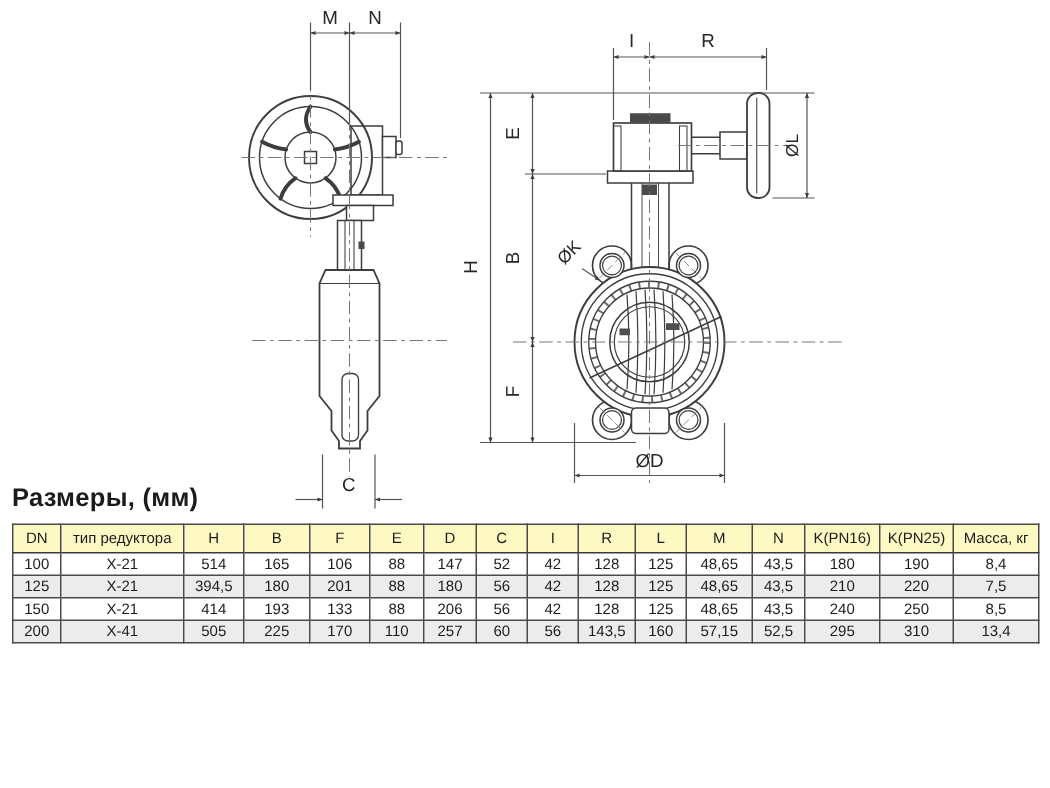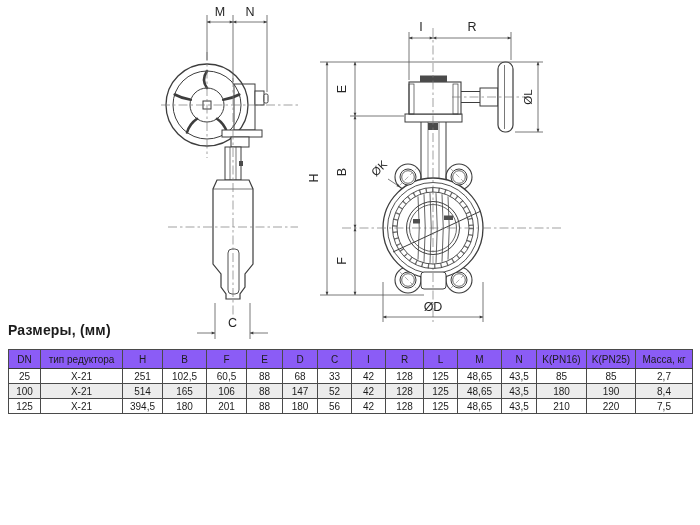--- a/index.html
+++ b/index.html
@@ -1,25 +1,25 @@
 <!DOCTYPE html>
 <html><head>
 <meta charset="utf-8">
 <style>
   html,body{margin:0;padding:0;background:#fff;}
   .page{position:relative;width:700px;height:525px;background:#fff;overflow:hidden;
         font-family:"Liberation Sans",sans-serif;}
   .drawing-svg{position:absolute;left:0;top:0;}
-  .table-title{position:absolute;left:8px;top:322px;font-size:14px;font-weight:bold;
+  .table-title{position:absolute;left:8px;top:322px;font-size:17px;font-weight:bold;
                color:#1b1b1b;letter-spacing:.2px;}
   .dim-table{position:absolute;left:8px;top:349px;border-collapse:collapse;table-layout:fixed;
              width:684px;font-size:10px;color:#1c1c1c;}
   .dim-table th,.dim-table td{border:1px solid #4a4a4a;text-align:center;vertical-align:middle;
              padding:0;overflow:hidden;white-space:nowrap;}
-  .dim-table th{background:#8b5cf6;height:18px;font-weight:normal;border-bottom:1.5px solid #3a3a3a;}
+  .dim-table th{background:#fef9c3;height:18px;font-weight:normal;border-bottom:1.5px solid #3a3a3a;}
   .dim-table td{height:14.1px;background:#fff;}
   .dim-table tbody tr:nth-child(even) td{background:#ececec;}
   svg text{font-family:"Liberation Sans",sans-serif;fill:#262626;}
   .dimtxt{font-size:12.5px;}
   .dimtxt-sm{font-size:11.5px;}
 </style>
 </head>
 <body>
 
 <div class="page">
@@ -256,38 +256,20 @@
           <th>L</th>
           <th>M</th>
           <th>N</th>
           <th>K(PN16)</th>
           <th>K(PN25)</th>
           <th>Масса, кг</th>
         </tr>
     </thead>
     <tbody id="table-body">
         <tr>
-          <td>25</td>
-          <td>Х-21</td>
-          <td>251</td>
-          <td>102,5</td>
-          <td>60,5</td>
-          <td>88</td>
-          <td>68</td>
-          <td>33</td>
-          <td>42</td>
-          <td>128</td>
-          <td>125</td>
-          <td>48,65</td>
-          <td>43,5</td>
-          <td>85</td>
-          <td>85</td>
-          <td>2,7</td>
-        </tr>
-        <tr>
           <td>100</td>
           <td>Х-21</td>
           <td>514</td>
           <td>165</td>
           <td>106</td>
           <td>88</td>
           <td>147</td>
           <td>52</td>
           <td>42</td>
           <td>128</td>
@@ -309,16 +291,52 @@
           <td>56</td>
           <td>42</td>
           <td>128</td>
           <td>125</td>
           <td>48,65</td>
           <td>43,5</td>
           <td>210</td>
           <td>220</td>
           <td>7,5</td>
         </tr>
+        <tr>
+          <td>150</td>
+          <td>Х-21</td>
+          <td>414</td>
+          <td>193</td>
+          <td>133</td>
+          <td>88</td>
+          <td>206</td>
+          <td>56</td>
+          <td>42</td>
+          <td>128</td>
+          <td>125</td>
+          <td>48,65</td>
+          <td>43,5</td>
+          <td>240</td>
+          <td>250</td>
+          <td>8,5</td>
+        </tr>
+        <tr>
+          <td>200</td>
+          <td>Х-41</td>
+          <td>505</td>
+          <td>225</td>
+          <td>170</td>
+          <td>110</td>
+          <td>257</td>
+          <td>60</td>
+          <td>56</td>
+          <td>143,5</td>
+          <td>160</td>
+          <td>57,15</td>
+          <td>52,5</td>
+          <td>295</td>
+          <td>310</td>
+          <td>13,4</td>
+        </tr>
       </tbody>
   </table>
 
 </div>
 
 </body></html>

